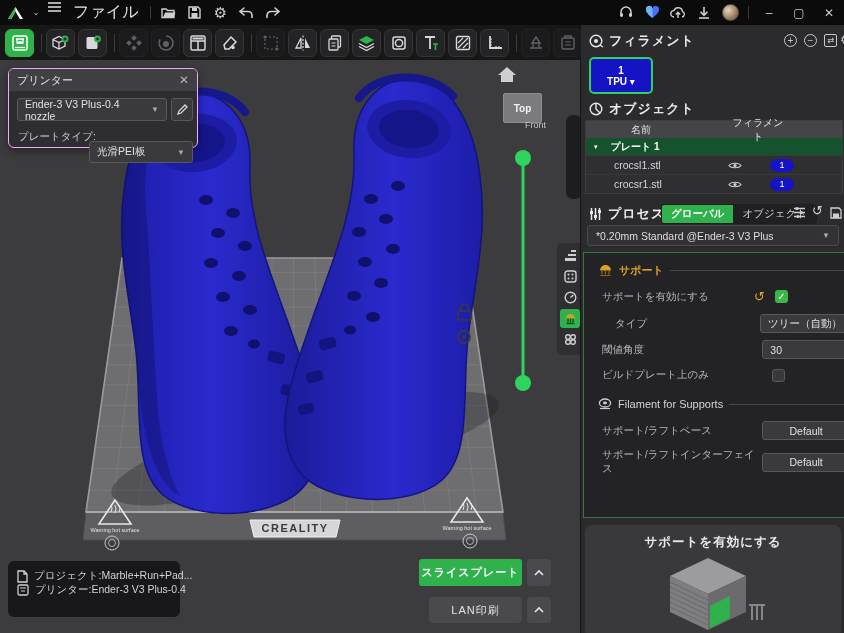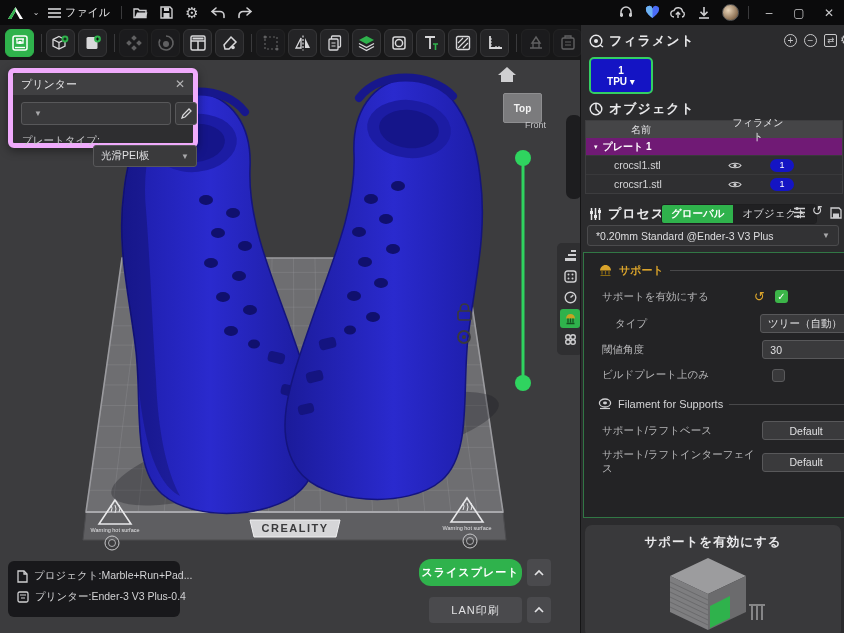--- a/index.html
+++ b/index.html
@@ -6,21 +6,21 @@
   html,body { width:844px; height:633px; overflow:hidden; background:#0c0c0c;
     font-family:"Liberation Sans","DejaVu Sans",sans-serif; }
   .app { position:relative; width:844px; height:633px; background:#3c3c3e; overflow:hidden; }
   .abs { position:absolute; }
 
   
   .titlebar { left:0; top:0; width:844px; height:25px; background:#0b0b0c; z-index:30;
     display:flex; align-items:center; color:#d6d6d8; }
   .tb-ic { width:26px; height:21px; display:flex; align-items:center; justify-content:center;
     color:#cfcfd1; font-size:13px; cursor:pointer; }
-  .menu-file { display:flex; align-items:center; gap:4px; font-size:11px; color:#e3e3e5; padding:0 6px; }
+  .menu-file { display:flex; align-items:flex-start; gap:12px; font-size:16px; color:#e3e3e5; padding:0 6px; }
   .tb-sep { width:1px; height:13px; background:#3a3a3c; margin:0 5px; }
   .tabs { position:absolute; left:284px; top:0; height:25px; display:flex; align-items:center; gap:14px; }
   .tab { font-size:12px; color:#dedee0; padding:2px 12px; letter-spacing:1px; cursor:pointer; }
   .tab.active { background:#2fb24c; color:#fff; border-radius:10px; padding:2px 16px; font-weight:bold; }
   .win-btns { position:absolute; right:0; top:0; height:25px; display:flex; align-items:center; }
   .win-b { width:30px; height:25px; display:flex; align-items:center; justify-content:center;
     color:#c9c9cb; font-size:12px; cursor:pointer; }
   .avatar { width:17px; height:17px; border-radius:50%;
     background:radial-gradient(circle at 35% 35%, #e8d4b8, #8b6f52 70%, #4a3b2c); border:1px solid #555; }
 
@@ -29,21 +29,21 @@
     display:flex; align-items:center; padding-left:5px; }
   .tool-btn { width:29px; height:28px; margin-right:3px; border-radius:6px; background:#242426;
     border:1px solid #353537; display:flex; align-items:center; justify-content:center;
     flex:none; cursor:pointer; }
   .tool-btn.active { background:#2fb24c; border-color:#2fb24c; }
   .tool-btn.dim { opacity:.38; }
   .tool-sep { width:1px; height:18px; background:#3a3a3c; margin:0 4px; flex:none; }
   .tool-btn svg { display:block; }
 
   
-  .panel-float { background:#2e2e30; border:5px solid #f0abfc; border-radius:6px; z-index:8;
+  .panel-float { background:#2e2e30; border:1px solid #f0abfc; border-radius:6px; z-index:8;
     box-shadow:0 3px 10px rgba(0,0,0,.4); }
   .pf-head { height:22px; background:#404042; border-radius:5px 5px 0 0; display:flex;
     align-items:center; justify-content:space-between; padding:0 8px; }
   .pf-title { font-size:11px; color:#e4e4e6; }
   .pf-close { color:#b5b5b7; font-size:12px; cursor:pointer; }
   .drop { background:#3a3a3c; border:1px solid #58585a; border-radius:3px; color:#e0e0e2;
     font-size:10.5px; display:flex; align-items:center; justify-content:space-between;
     padding:0 7px; cursor:pointer; }
   .drop .caret { color:#a8a8aa; font-size:8px; margin-left:5px; }
   .lbl { font-size:10.5px; color:#cbcbcd; }
@@ -53,24 +53,24 @@
     justify-content:center; z-index:6; cursor:pointer; }
   .viewcube-front { left:500px; top:120px; width:46px; text-align:right; color:#c5c5c7; font-size:9px; z-index:6; }
 
   .side-tools { left:557px; top:243px; width:26px; height:112px; background:#2f2f31; border-radius:5px;
     z-index:6; display:flex; flex-direction:column; align-items:center; padding:3px 0; gap:2px; }
   .side-tool { width:20px; height:19px; border-radius:3px; display:flex; align-items:center;
     justify-content:center; cursor:pointer; }
   .side-tool.active { background:#2fb24c; }
 
   .info-box { left:8px; top:561px; width:172px; height:56px; background:rgba(22,22,24,.92);
-    border-radius:6px; z-index:8; padding:8px 9px; display:flex; flex-direction:column; gap:7px; }
+    border-radius:6px; z-index:8; padding:8px 9px; display:flex; flex-direction:column; }
   .info-row { display:flex; align-items:center; gap:6px; color:#d2d2d4; font-size:10.5px; white-space:nowrap; }
 
-  .btn-green { background:#2fb24c; color:#fff; border-radius:12px; font-size:11px; font-weight:bold;
+  .btn-green { background:#2fb24c; color:#fff; border-radius:3px; font-size:11px; font-weight:bold;
     display:flex; align-items:center; justify-content:center; cursor:pointer; z-index:8; letter-spacing:1px; }
   .btn-gray { background:#4a4a4d; color:#e2e2e4; border-radius:4px; font-size:11px;
     display:flex; align-items:center; justify-content:center; cursor:pointer; z-index:8; letter-spacing:1px; }
   .btn-chev { background:#4a4a4d; border-radius:4px; display:flex; align-items:center;
     justify-content:center; cursor:pointer; z-index:8; }
 
   
   .right-panel { left:580px; top:25px; width:264px; height:608px; background:#2b2b2d;
     border-left:1px solid #151516; z-index:20; overflow:hidden; }
   .rp-abs { position:absolute; }
@@ -80,22 +80,22 @@
     font-size:10px; line-height:11px; text-align:center; cursor:pointer; }
   .sq-ic { width:13px; height:13px; border:1px solid #c9c9cb; border-radius:2px; color:#c9c9cb;
     font-size:8.5px; line-height:11px; text-align:center; cursor:pointer; }
   .filament-card { background:#1414c4; border:2px solid #34cf63; border-radius:5px; color:#fff;
     display:flex; flex-direction:column; align-items:center; justify-content:center; cursor:pointer; }
   .filament-card .n { font-size:10px; font-weight:bold; }
   .filament-card .m { font-size:10px; font-weight:bold; }
 
   .obj-table { background:#2f2f31; border:1px solid #3d3d3f; font-size:10.5px; color:#d6d6d8; }
   .obj-head { display:flex; background:#454547; height:17px; align-items:center; font-size:10px; color:#e2e2e4; }
-  .obj-plate-row { display:flex; align-items:center; background:#701a75; height:17px; color:#fff;
-    font-size:10px; font-weight:bold; padding-left:8px; gap:5px; cursor:pointer; }
+  .obj-plate-row { display:flex; align-items:center; background:#14532d; height:17px; color:#fff;
+    font-size:10px; font-weight:bold; padding-left:8px; gap:13px; cursor:pointer; }
   .obj-row { display:flex; align-items:center; height:19px; border-top:1px solid #39393b; cursor:pointer; }
 
   .proc-tabs { display:flex; border-radius:3px; overflow:hidden; border:1px solid #1e1e20; }
   .proc-tab { font-size:10.5px; padding:2px 9px; cursor:pointer; }
   .proc-tab.g { background:#2fb24c; color:#fff; font-weight:bold;text-align:right; }
   .proc-tab.o { background:#202022; color:#d8d8da; }
 
   .preset { background:#323234; border:1px solid #4b4b4d; border-radius:3px; height:21px;
     color:#dedee0; font-size:10.5px; display:flex; align-items:center; justify-content:space-between;
     padding:0 8px; cursor:pointer; }
@@ -468,20 +468,21 @@
         </svg>
     </div>
   </div>
 
   <div class="abs panel-float" style="left:8px;top:68px;width:190px;height:80px;">
     <div class="pf-head">
       <span class="pf-title">プリンター</span>
       <span class="pf-close">✕</span>
     </div>
     <div class="abs drop" style="left:8px;top:29px;width:150px;height:23px;">
+      <span>Ender-3 V3 Plus-0.4 nozzle</span>
       <span class="caret">▼</span>
     </div>
     <div class="abs drop" style="left:162px;top:29px;width:22px;height:23px;justify-content:center;">
       <svg width="11" height="11" viewBox="0 0 11 11">
           <path d="M1,10 L2,7 L8,1 L10,3 L4,9 Z" fill="none" stroke="#d8d8da" stroke-width="1.3"></path>
         </svg>
     </div>
     <span class="abs lbl" style="left:9px;top:61px;">プレートタイプ:</span>
     <div class="abs drop" style="left:80px;top:72px;width:104px;height:22px;">
       <span>光滑PEI板</span>

